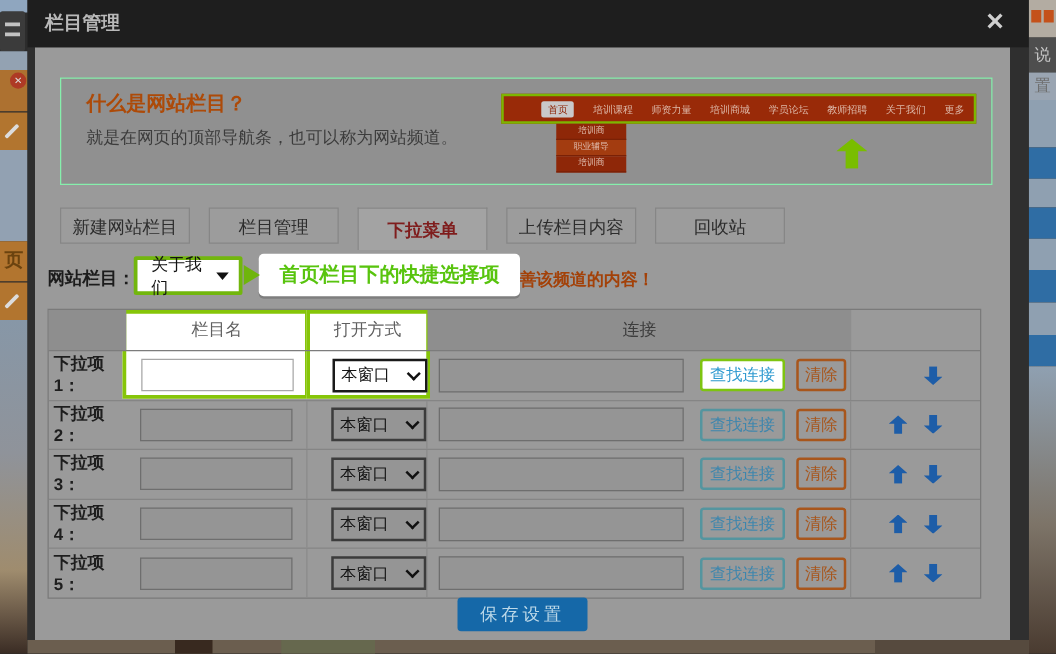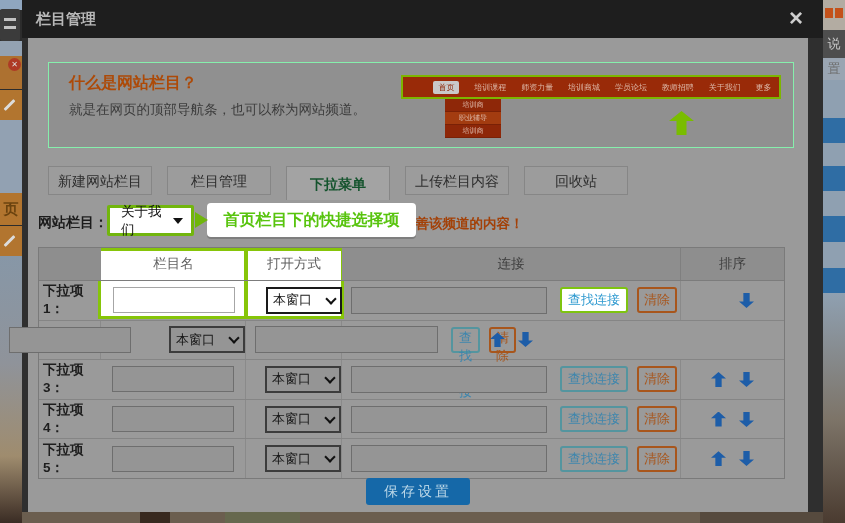--- a/index.html
+++ b/index.html
@@ -58,21 +58,21 @@
   #nav-drop{position:absolute;left:44px;top:24px;width:56px;}
   #nav-drop div{height:12px;line-height:12px;font-size:7px;color:#e0bdae;text-align:center;background:#8e2708;border-bottom:1px solid #7a2106;}
   #nav-drop div:nth-child(2){background:#a33c10;}
   #green-up-arrow{position:absolute;left:268px;top:36px;width:25px;height:24px;background:#79bd00;
       clip-path:polygon(50% 0,100% 42%,70% 42%,70% 100%,30% 100%,30% 42%,0 42%);}
 
   
   #tabs{left:20px;top:128px;height:34px;display:flex;gap:15px;align-items:flex-start;}
   .tab{width:104px;height:29px;line-height:29px;text-align:center;font-size:14px;color:#2d2d2d;
        background:#9c9c9c;border:1px solid #868686;box-sizing:border-box;cursor:pointer;}
-  .tab.active{height:34px;line-height:34px;background:#a3a3a3;border-bottom:none;color:#14532d;font-weight:bold;}
+  .tab.active{height:34px;line-height:34px;background:#a3a3a3;border-bottom:none;color:#7f1d1d;font-weight:bold;}
 
   
   #col-row{left:0;top:165px;width:780px;height:40px;}
   #col-label{position:absolute;left:10px;top:11px;font-size:14px;font-weight:bold;color:#1c1c1c;}
   #col-select{position:absolute;left:79px;top:2px;width:87px;height:31px;background:#fff;border:3px solid #72b60d;
       box-sizing:border-box;border-radius:2px;display:flex;align-items:center;justify-content:space-between;
       padding:0 8px 0 11px;cursor:pointer;}
   #col-select span{font-size:13.5px;color:#111;}
   #col-select .tri{width:0;height:0;border:5px solid transparent;border-top:6px solid #111;margin-top:5px;}
   #notice{position:absolute;left:374px;top:12px;color:#a34108;font-size:13.5px;font-weight:bold;z-index:1;}
@@ -224,21 +224,20 @@
   </div>
 
   <div id="gtable" class="abs">
     <div id="hl-a" class="hl"></div>
     <div id="hl-b" class="hl"></div>
     <div class="g-head">
       <div class="hc hc0"></div>
       <div class="hc onwhite">栏目名</div>
       <div class="hc onwhite">打开方式</div>
       <div class="hc">连接</div>
-      <div class="hc">排序</div>
     </div>
     <div id="rows">
   <div class="g-row hlrow">
     <div class="rc rc0">
             <span class="row-label">下拉项1：</span>
           </div>
     <div class="rc rc1">
             <input class="name-input" style="">
           </div>
     <div class="rc rc2">
@@ -252,20 +251,23 @@
       <button class="find-btn">查找连接</button>
       <button class="clear-btn">清除</button>
     </div>
     <div class="rc rc4">
       <span class="arr arr-up hidden"></span>
       <span class="arr arr-down"></span>
     </div>
   </div>
 
   <div class="g-row">
+    <div class="rc rc0">
+            <span class="row-label">下拉项2：</span>
+          </div>
     <div class="rc rc1">
             <input class="name-input" style="">
           </div>
     <div class="rc rc2">
       <span class="mode-select">
         <b class="mode-text">本窗口</b>
         <span class="chev"></span>
       </span>
     </div>
     <div class="rc rc3">

